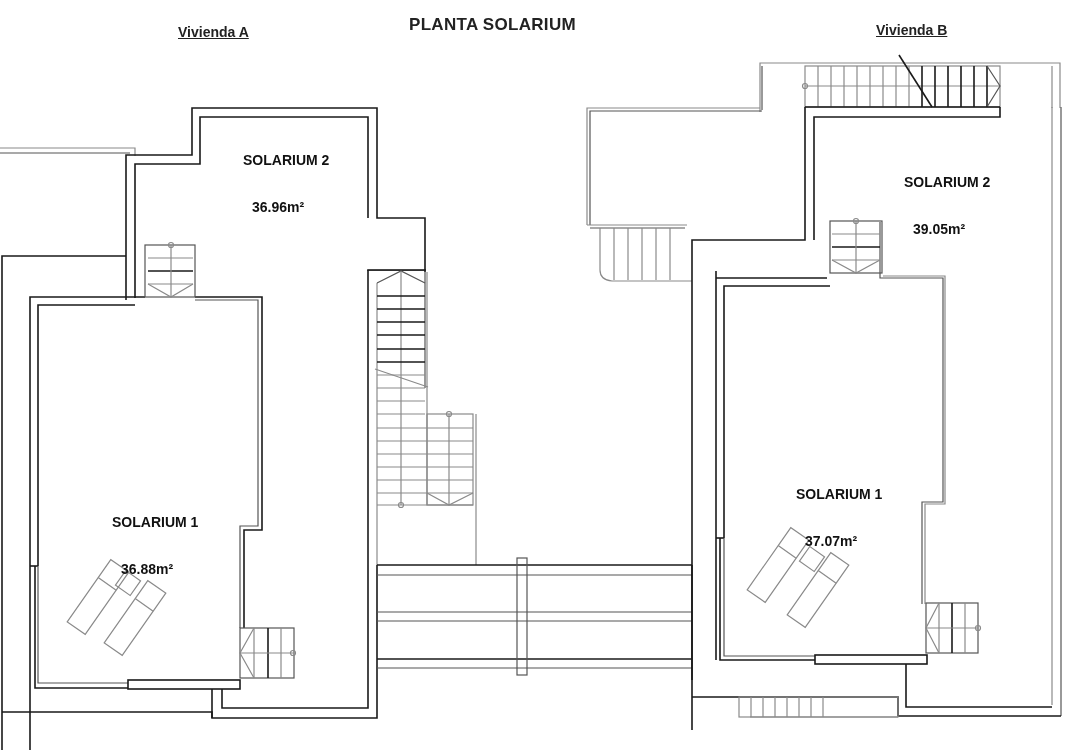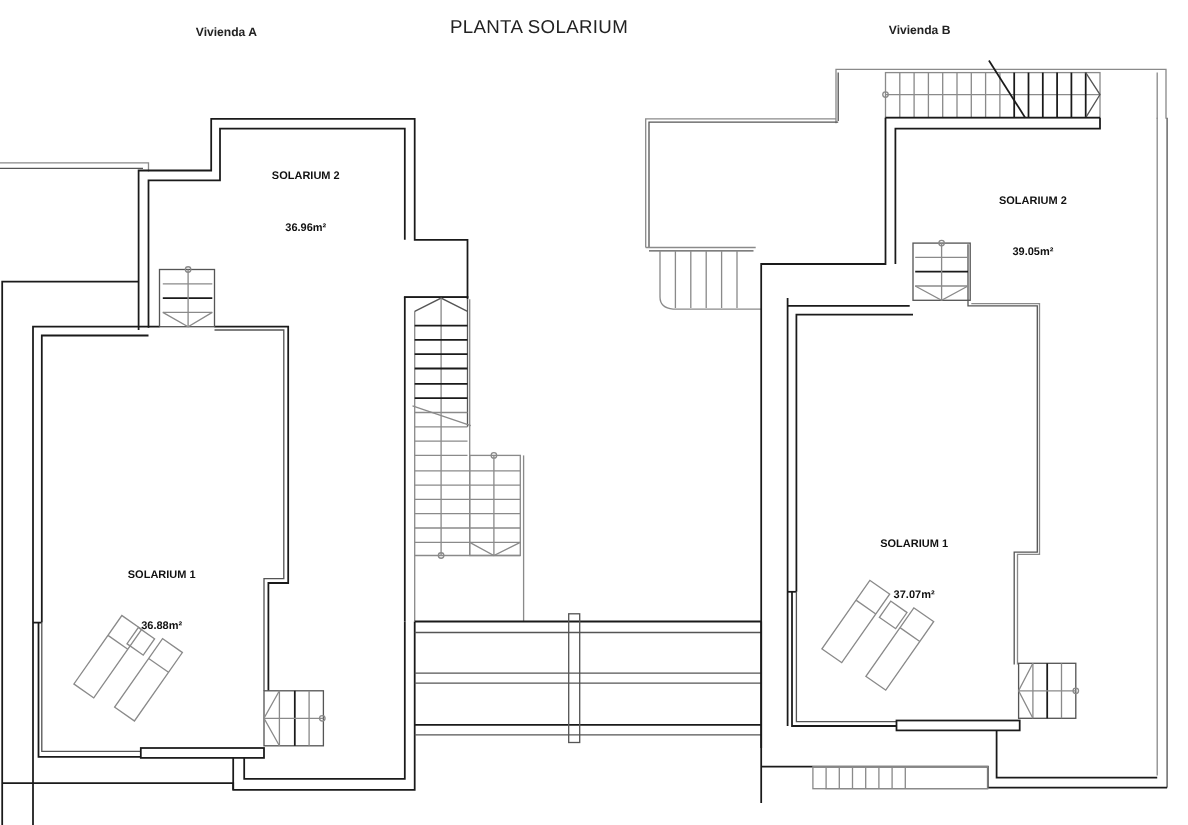--- a/index.html
+++ b/index.html
@@ -2,24 +2,24 @@
 <html><head>
 <meta charset="utf-8">
 <style>
   html, body { margin: 0; padding: 0; background: #ffffff; }
   body { width: 1080px; height: 750px; position: relative; overflow: hidden;
          font-family: "Liberation Sans", sans-serif; }
   svg { position: absolute; left: 0; top: 0; }
   .w { fill: none; stroke: #1a1a1a; stroke-width: 1.6; }
   .g { fill: none; stroke: #8a8a8a; stroke-width: 1.2; }
   .gd { fill: none; stroke: #555; stroke-width: 1.2; }
-  .txt { position: absolute; color: #111; white-space: nowrap; }
+  .txt { position: absolute; color: #111; white-space: nowrap; font-weight: bold; }
   .title { font-size: 17px; letter-spacing: 0.3px; color: #222; }
-  .viv { font-size: 11px; font-weight: bold; color: #222; }
-  .room { text-align: center; font-size: 10px; font-weight: bold; line-height: 11px; }
+  .viv { font-size: 14px; font-weight: bold; color: #222; text-decoration: underline; }
+  .room { text-align: center; font-size: 14px; font-weight: bold; line-height: 11px; }
   .room .area { font-weight: bold; margin-top: 36px; }
 </style>
 </head>
 <body>
 
 <svg width="1080" height="750" viewBox="0 0 1080 750">
 
   <g>
 
     <polyline class="g" points="0,148 135,148 135,156"></polyline>
@@ -218,21 +218,21 @@
     </g>
     <g transform="translate(818,590) rotate(-55)">
       <rect class="g" x="-38" y="-11" width="76" height="22"></rect>
       <line class="g" x1="16" y1="-11" x2="16" y2="11"></line>
     </g>
   </g>
 </svg>
 
 <div class="txt title" style="left:409px; top:15px;">PLANTA SOLARIUM</div>
 <div class="txt viv" style="left:178px; top:24px;">Vivienda A</div>
-<div class="txt viv" style="left:808px; top:22px;">Vivienda B</div>
+<div class="txt viv" style="left:876px; top:22px;">Vivienda B</div>
 
 <div class="txt room" style="left:243px; top:155px; width:70px;">
   <div>SOLARIUM 2</div>
   <div class="area">36.96m²</div>
 </div>
 <div class="txt room" style="left:112px; top:517px; width:70px;">
   <div>SOLARIUM 1</div>
   <div class="area">36.88m²</div>
 </div>
 <div class="txt room" style="left:904px; top:177px; width:70px;">

